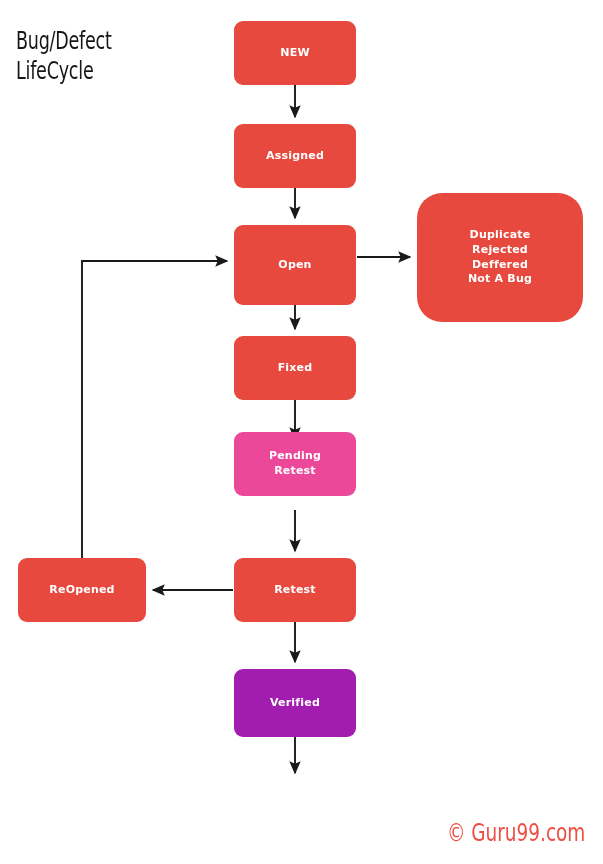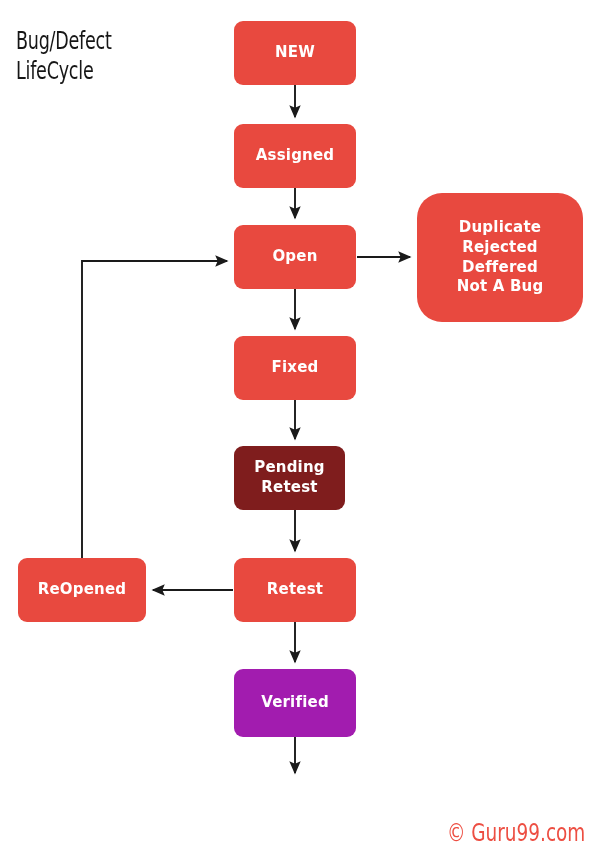--- a/index.html
+++ b/index.html
@@ -29,21 +29,21 @@
     position: absolute;
     background: #e8493f;
     border-radius: 9px;
     display: flex;
     align-items: center;
     justify-content: center;
     text-align: center;
     color: #ffffff;
     font-family: "DejaVu Sans", sans-serif;
     font-weight: bold;
-    font-size: 15px;
+    font-size: 11px;
     line-height: 1.32;
     letter-spacing: 0.2px;
     box-sizing: border-box;
     z-index: 2;
   }
   .node .label {
     white-space: pre-line;
     padding: 0 4px;
   }
   #title {
@@ -104,33 +104,33 @@
       <path d="M 82 558 L 82 261 L 227 261"></path>
     </g>
   </svg>
 
   <div class="node" id="node-new" style="left: 234px; top: 21px; width: 122px; height: 64px; background: rgb(232, 73, 63); color: rgb(255, 255, 255);">
     <span class="label">NEW</span>
   </div>
   <div class="node" id="node-assigned" style="left: 234px; top: 124px; width: 122px; height: 64px; background: rgb(232, 73, 63); color: rgb(255, 255, 255);">
     <span class="label">Assigned</span>
   </div>
-  <div class="node" id="node-open" style="left: 234px; top: 225px; width: 122px; height: 64px; background: rgb(232, 73, 63); color: rgb(255, 255, 255);">
+  <div class="node" id="node-open" style="left: 234px; top: 225px; width: 122px; height: 80px; background: rgb(232, 73, 63); color: rgb(255, 255, 255);">
     <span class="label">Open</span>
   </div>
   <div class="node" id="node-duplicate" style="left: 417px; top: 193px; width: 166px; height: 129px; background: rgb(232, 73, 63); color: rgb(255, 255, 255); border-radius: 25px;">
     <span class="label">Duplicate
 Rejected
 Deffered
 Not A Bug</span>
   </div>
   <div class="node" id="node-fixed" style="left: 234px; top: 336px; width: 122px; height: 64px; background: rgb(232, 73, 63); color: #ffffff;">
     <span class="label">Fixed</span>
   </div>
-  <div class="node" id="node-pending" style="left: 234px; top: 446px; width: 111px; height: 64px; background: #7f1d1d; color: rgb(255, 255, 255);">
+  <div class="node" id="node-pending" style="left: 234px; top: 432px; width: 122px; height: 64px; background: #ec4899; color: rgb(255, 255, 255);">
     <span class="label">Pending
 Retest</span>
   </div>
   <div class="node" id="node-retest" style="left: 234px; top: 558px; width: 122px; height: 64px; background: rgb(232, 73, 63); color: rgb(255, 255, 255);">
     <span class="label">Retest</span>
   </div>
   <div class="node" id="node-reopened" style="left: 18px; top: 558px; width: 128px; height: 64px; background: rgb(232, 73, 63); color: rgb(255, 255, 255);">
     <span class="label">ReOpened</span>
   </div>
   <div class="node" id="node-verified" style="left: 234px; top: 669px; width: 122px; height: 68px; background: #a21caf; color: rgb(255, 255, 255);">

